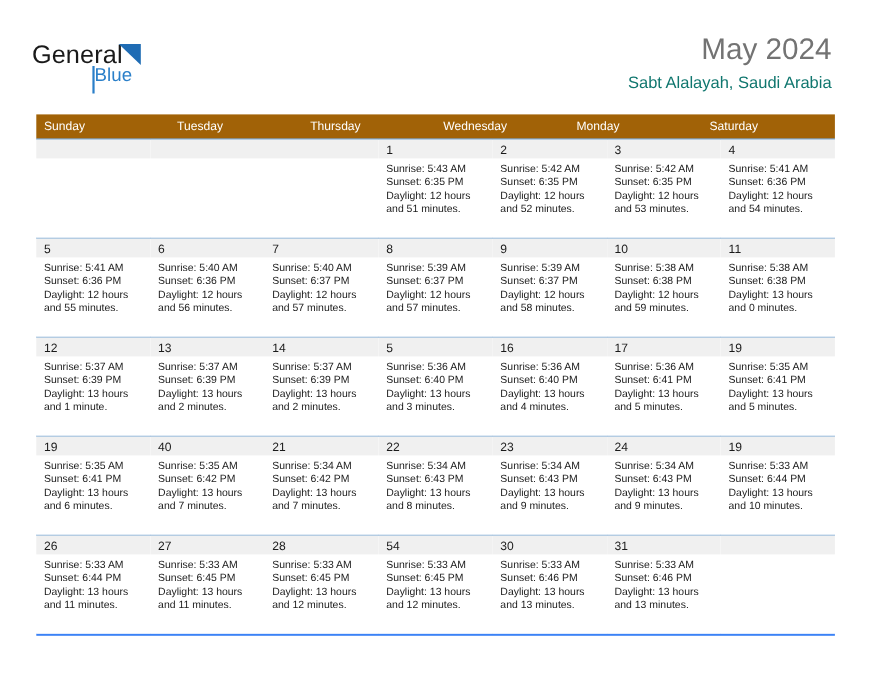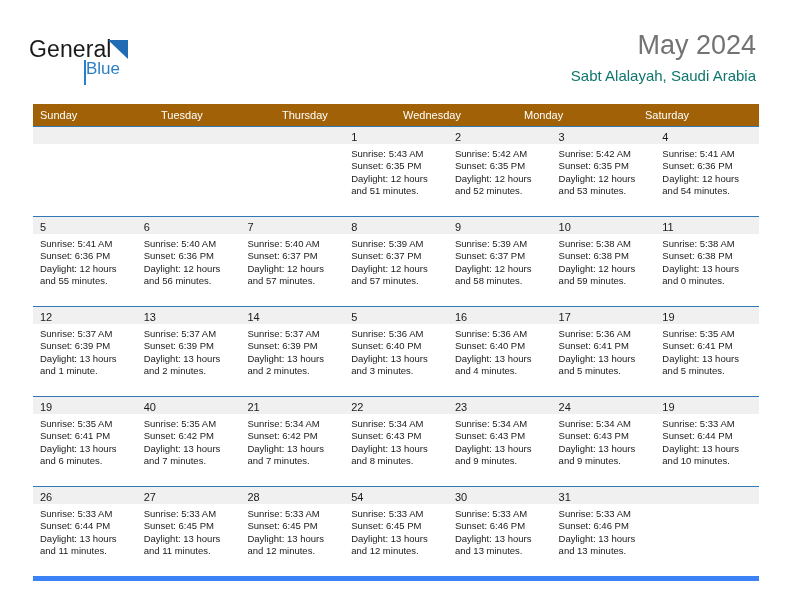--- a/index.html
+++ b/index.html
@@ -111,21 +111,21 @@
     padding-left: 7px;
     box-sizing: border-box;
     white-space: nowrap;
   }
   .week {
     display: flex;
     border-top: 1px solid #3277b8;
     height: 89px;
   }
   .week:last-child {
-    border-bottom: 5px solid #3b82f6;
+    border-bottom: 2px solid #3b82f6;
   }
   .cell {
     flex: 1 1 0;
     box-sizing: border-box;
     position: relative;
     background: #ffffff;
   }
   .cell .daynum-band {
     height: 17px;
     background: #f0f0f0;

